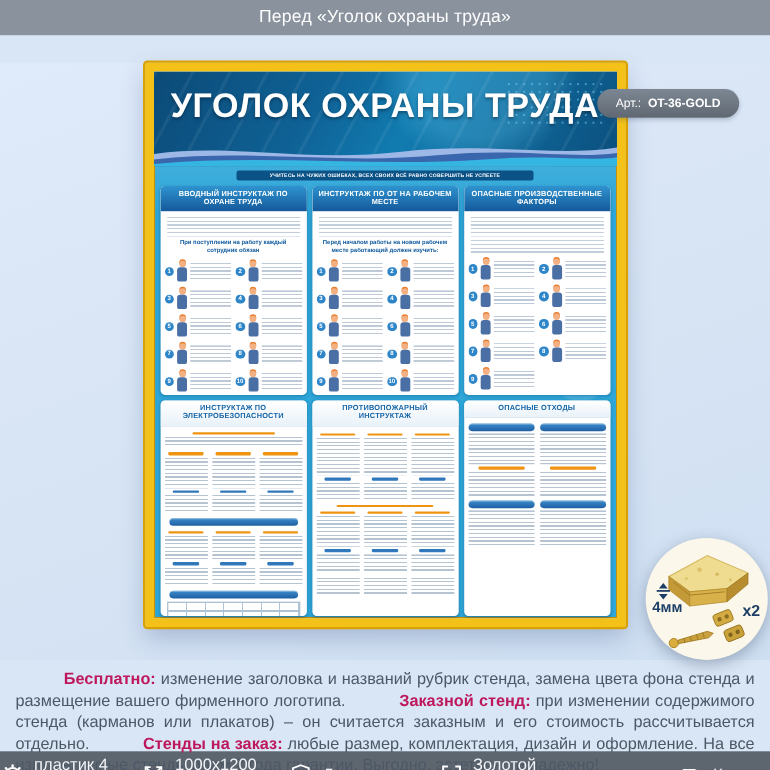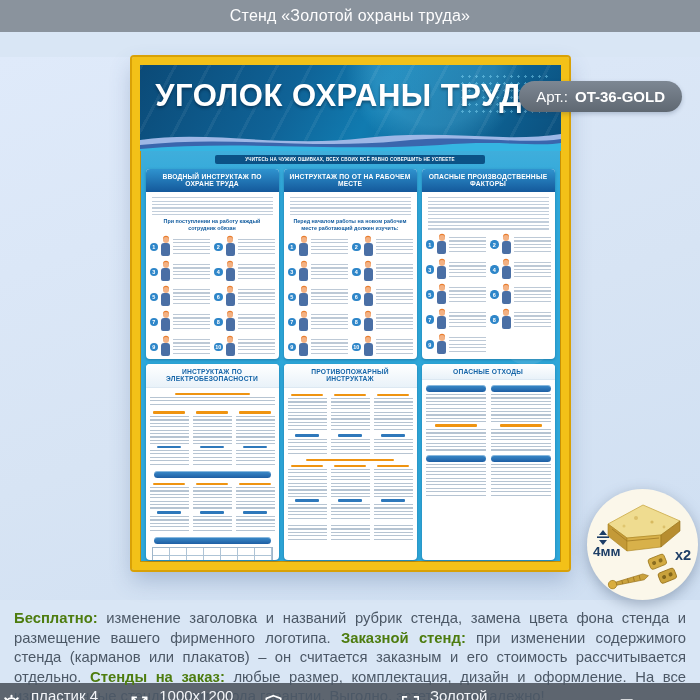--- a/index.html
+++ b/index.html
@@ -6,23 +6,23 @@
     font-family:"Liberation Sans","DejaVu Sans",sans-serif;background:#d9e6f5;}
   *{box-sizing:border-box;}
 
   
   .titlebar{height:32px;background:#8a939d;color:#fdfdfe;display:flex;
     align-items:center;justify-content:center;font-size:16px;letter-spacing:.2px;}
 
   
   .main{position:relative;height:543px;background:linear-gradient(160deg,#dfeafa 0%,#d7e4f4 55%,#cfdff2 100%);}
 
-  .art-badge{position:absolute;top:24px;right:18px;z-index:5;
+  .art-badge{position:absolute;top:24px;right:28px;z-index:5;
     background:linear-gradient(180deg,#7d8793,#5f6872);color:#fff;
-    padding:7px 17px;border-radius:18px;font-size:15px;box-shadow:0 2px 4px rgba(40,60,90,.25);}
+    padding:7px 17px;border-radius:18px;font-size:11px;box-shadow:0 2px 4px rgba(40,60,90,.25);}
   .art-badge b{font-weight:700;margin-left:3px;}
 
   
   .stand{position:relative;width:437px;height:513px;margin:25px auto 0;
     border:8px solid #f3c118;outline:2px solid #d9a106;border-radius:2px;
     box-shadow:0 10px 22px rgba(60,90,140,.30), inset 0 0 0 1px #c79104;
     background:linear-gradient(180deg,#7cc8de 0%,#49b2dd 12%,#2ea7d9 26%,#2ea7d9 100%);overflow:hidden;}
   .stand-inner{position:relative;width:100%;height:100%;}
   .stand-inner::after{content:'';position:absolute;inset:0;pointer-events:none;
     background:radial-gradient(circle at 12% 42%, rgba(255,255,255,.10) 0 22px, transparent 23px),
@@ -86,33 +86,33 @@
     border-radius:3px 3px 2px 2px;background:#4a6fa5;}
   .flines{flex:1;height:15px;background:repeating-linear-gradient(to bottom,#bdc9d6 0 1.1px,transparent 1.1px 3.4px);}
 
   
   .inset{position:absolute;left:586px;top:431px;width:113px;height:113px;z-index:6;text-decoration:underline;}
   .inset svg{display:block;filter:drop-shadow(0 4px 7px rgba(40,60,90,.35));}
 
   
   .description{height:83px;padding:9px 14px 0;background:#d9e6f5;color:#4c5866;
     font-size:14.8px;line-height:19.5px;text-align:justify;}
-  .description b{color:#4d7c0f;}
+  .description b{color:#be185d;margin-left:44px;}
 
   
   .footer{height:42px;background:#5d656f;display:flex;align-items:center;justify-content:center;gap:27px;}
   .spec{display:flex;align-items:center;gap:8px;color:#f2f4f7;font-size:15px;}
   .spec .icn{width:23px;height:23px;display:flex;align-items:center;justify-content:center;}
   .spec .icn svg{width:23px;height:23px;}
 </style>
 </head>
 <body>
 
 <div class="titlebar">
-  <span>Стенд «Золотой охраны труда»</span>
+  <span>Перед «Уголок охраны труда»</span>
 </div>
 
 <div class="main">
 
   <div class="art-badge">
     <span>Арт.:</span>
     <b>OT-36-GOLD</b>
   </div>
 
   <div class="stand">

